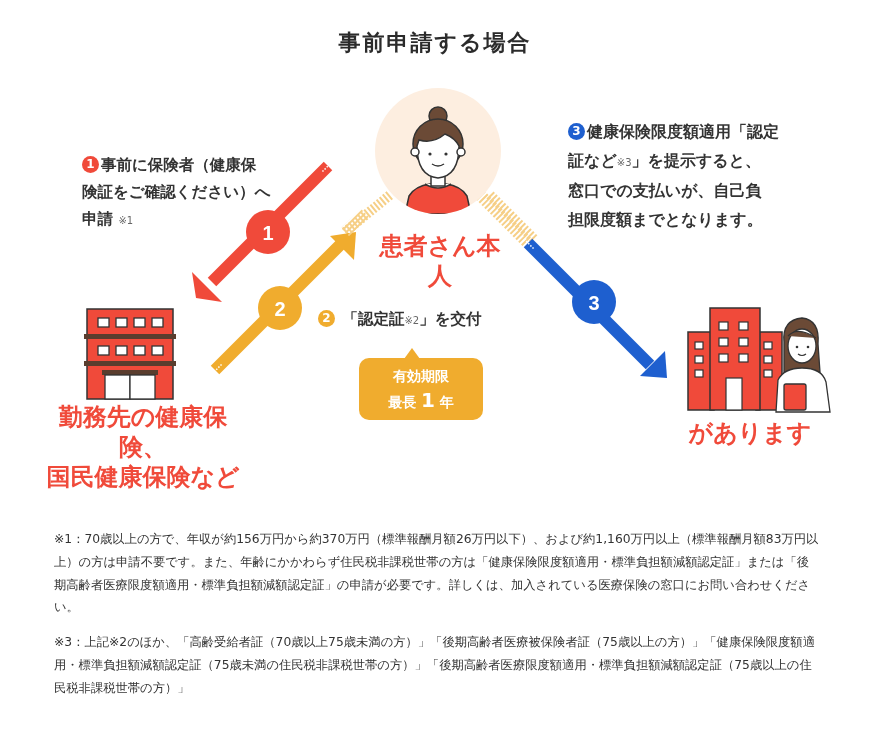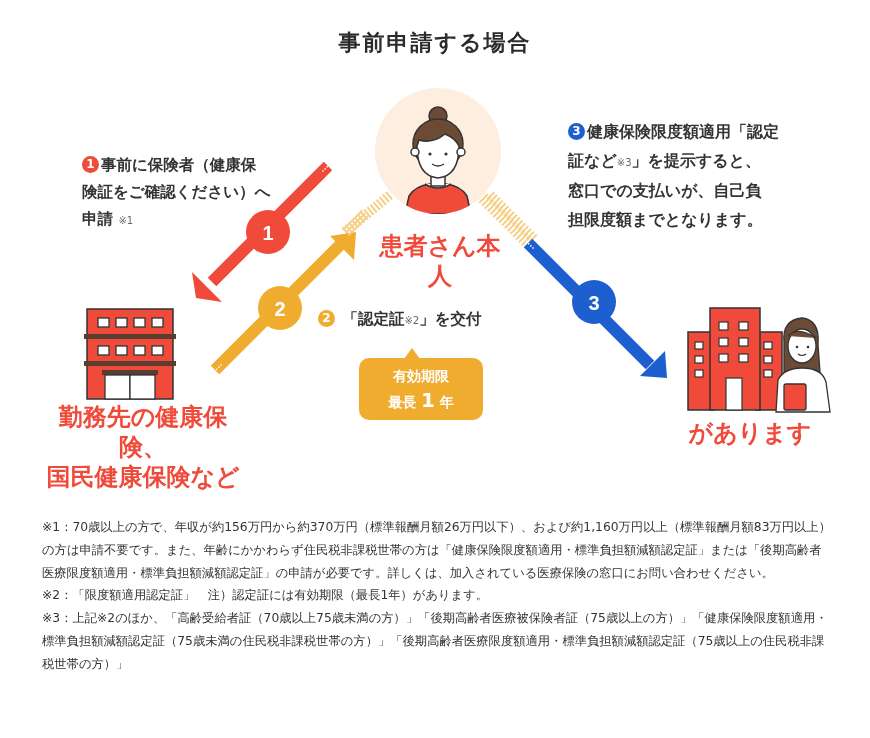--- a/index.html
+++ b/index.html
@@ -11,21 +11,21 @@
   .step-text { font-size:15.5px; font-weight:bold; line-height:27px; color:#333333; }
   .num-dot { display:inline-block; width:17px; height:17px; border-radius:50%; color:#fff;
              font-size:12px; line-height:17px; text-align:center; vertical-align:2px; margin-right:2px; font-weight:bold; }
   .note-small { font-size:10px; font-weight:normal; color:#666; }
   .red-label { color:#f04a3a; font-weight:bold; font-size:24px; line-height:30px; }
   .badge { background:#f0ac2e; color:#fff; border-radius:10px; text-align:center; font-weight:bold; font-size:14px; line-height:24px; }
   .badge .big { font-size:20px; }
   .badge::before { content:""; position:absolute; left:45px; top:-10px; border-left:8px solid transparent;
                    border-right:8px solid transparent; border-bottom:11px solid #f0ac2e; }
   .footnotes { left:42px; top:516px; width:790px; font-size:12.3px; line-height:22.8px; color:#333333; }
-  .footnotes p { margin:0; }
+  .footnotes p { margin:12px; }
   svg { overflow:visible; }
 </style>
 </head>
 <body>
 
 <div class="abs title">事前申請する場合</div>
 
 <svg class="abs" style="left:0;top:0;" width="870" height="738">
   <defs>
     <pattern id="stripeOrange" patternUnits="userSpaceOnUse" width="4" height="4" patternTransform="rotate(45)">
@@ -179,15 +179,14 @@
       <circle cx="124" cy="47" r="1.3" fill="#333"></circle>
     <path d="M114 54 Q118 57 122 54" fill="none" stroke="#333" stroke-width="1.2"></path>
     <path d="M92 112 L94 80 Q100 68 118 68 Q138 68 142 82 L146 112 Z" fill="#fff" stroke="#333" stroke-width="1.3"></path>
     <rect x="100" y="84" width="22" height="26" rx="2" fill="#f04a3a" stroke="#333" stroke-width="1.3"></rect>
   </svg>
 </div>
 <div class="abs red-label" style="left:680px; top:418px; width:140px; text-align:center;">があります</div>
 
 <div class="abs footnotes">
   <p>※1：70歳以上の方で、年収が約156万円から約370万円（標準報酬月額26万円以下）、および約1,160万円以上（標準報酬月額83万円以上）の方は申請不要です。また、年齢にかかわらず住民税非課税世帯の方は「健康保険限度額適用・標準負担額減額認定証」または「後期高齢者医療限度額適用・標準負担額減額認定証」の申請が必要です。詳しくは、加入されている医療保険の窓口にお問い合わせください。</p>
-  <p>※2：「限度額適用認定証」　注）認定証には有効期限（最長1年）があります。</p>
   <p>※3：上記※2のほか、「高齢受給者証（70歳以上75歳未満の方）」「後期高齢者医療被保険者証（75歳以上の方）」「健康保険限度額適用・標準負担額減額認定証（75歳未満の住民税非課税世帯の方）」「後期高齢者医療限度額適用・標準負担額減額認定証（75歳以上の住民税非課税世帯の方）」</p>
 </div>
 
 </body></html>

